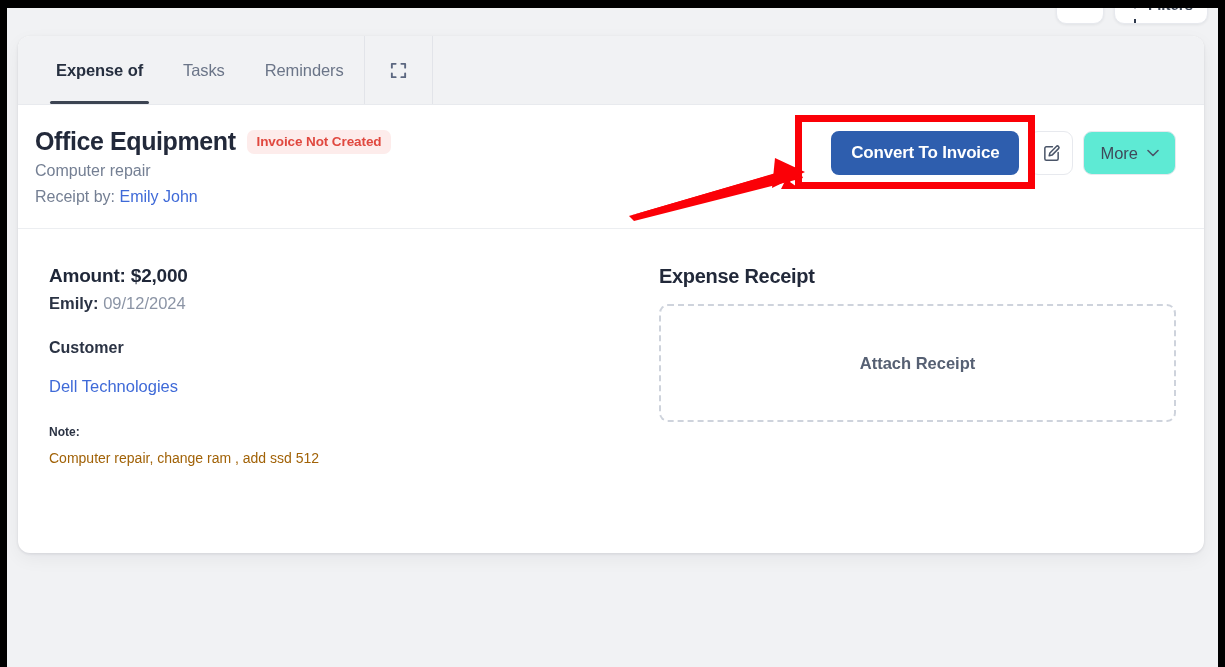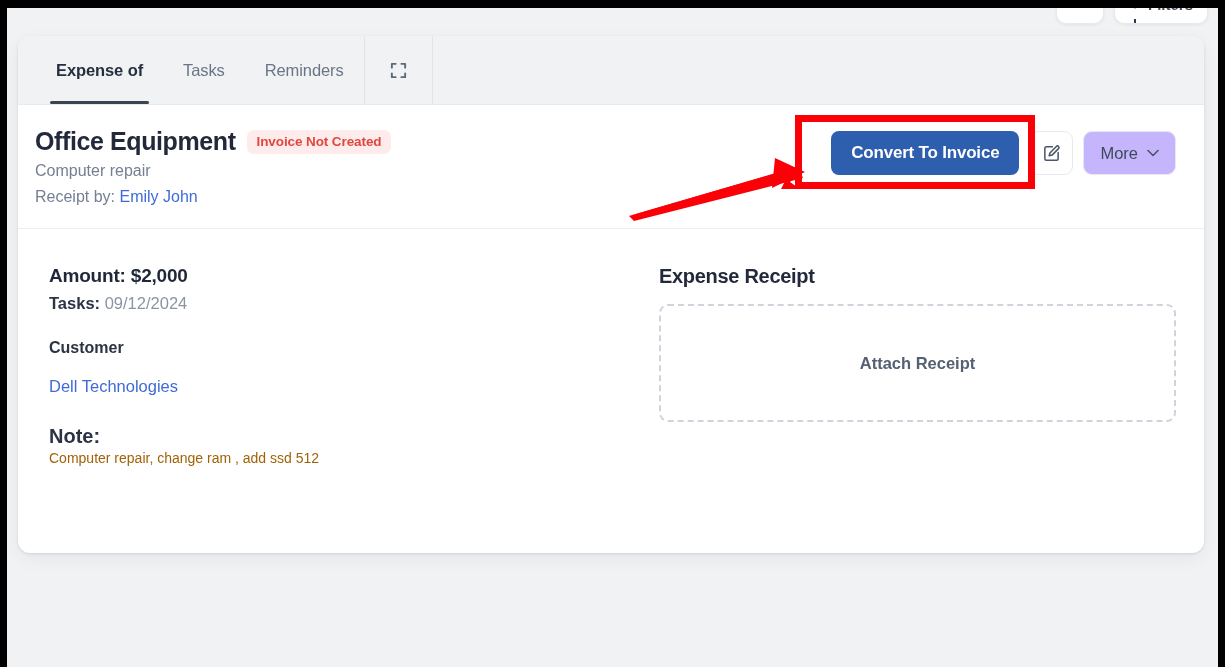--- a/index.html
+++ b/index.html
@@ -210,21 +210,21 @@
     border: 1px solid #e7e9ee;
     border-radius: 9px;
     display: flex;
     align-items: center;
     justify-content: center;
     cursor: pointer;
     box-sizing: border-box;
   }
   .btn-more {
     height: 44px;
-    background: #c4b5fd;
+    background: #5eead4;
     border: 1px solid #e7e9ee;
     border-radius: 9px;
     padding: 0 16px;
     display: flex;
     align-items: center;
     gap: 9px;
     font-size: 16.5px;
     color: #3f4a5a;
     cursor: pointer;
     box-sizing: border-box;
@@ -262,24 +262,24 @@
     color: #2b3344;
     margin-bottom: 20px;
   }
   .field-value-link {
     font-size: 16.5px;
     color: #3f6ad8;
     cursor: pointer;
     margin-bottom: 29px;
   }
   .note-label {
-    font-size: 20px;
+    font-size: 12px;
     font-weight: 700;
     color: #2b3344;
-    margin-bottom: 2px;
+    margin-bottom: 11px;
   }
   .note-text {
     font-size: 14px;
     color: #a16207;
   }
 
   .section-title {
     font-size: 20px;
     font-weight: 700;
     color: #22293a;
@@ -391,21 +391,21 @@
               <path d="M1 1.5 6 6.5 11 1.5"></path>
             </svg>
           </button>
         </div>
       </div>
 
       <div class="detail-body">
         <div class="col-left">
           <div class="amount-line">Amount: $2,000</div>
           <div class="date-line">
-            <span class="date-label">Tasks:</span>
+            <span class="date-label">Emily:</span>
             <span class="date-value">09/12/2024</span>
           </div>
           <div class="field-label">Customer</div>
           <div class="field-value-link">Dell Technologies</div>
           <div class="note-label">Note:</div>
           <div class="note-text">Computer repair, change ram , add ssd 512</div>
         </div>
 
         <div class="col-right">
           <div class="section-title">Expense Receipt</div>

